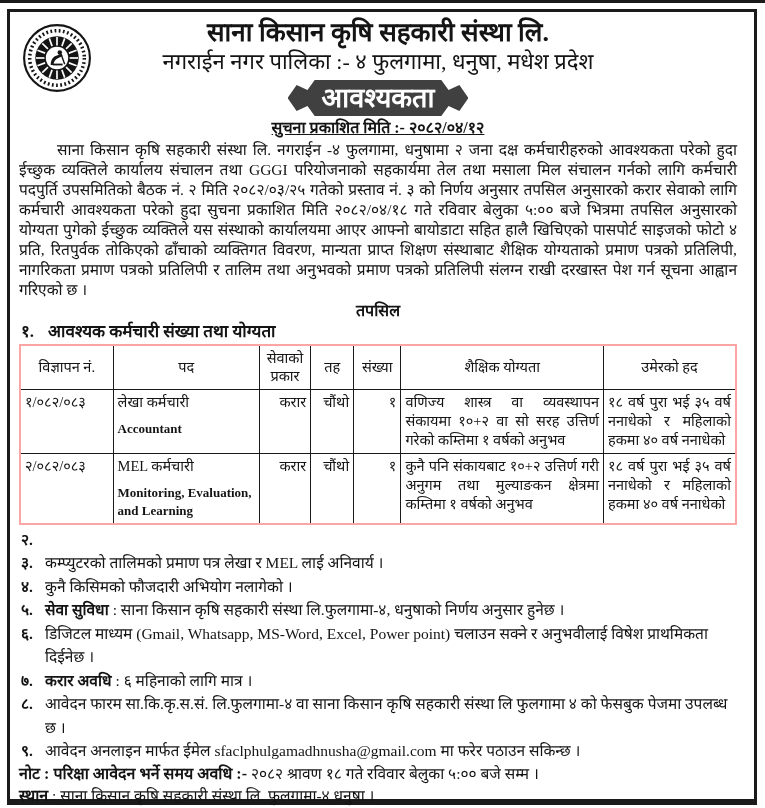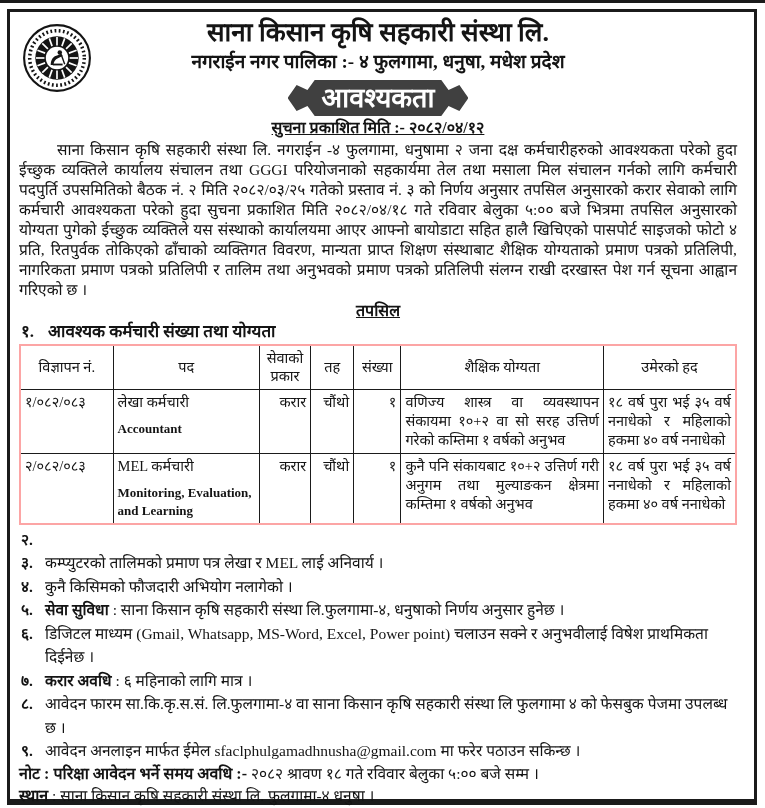--- a/index.html
+++ b/index.html
@@ -12,34 +12,34 @@
   .top-strip { position:absolute; top:0; left:0; width:765px; height:3px; background:#1b1b1b; }
   .frame {
     position:absolute; left:7px; right:8px; top:9px; bottom:3px;
     border:3px solid #1b1b1b; border-bottom-width:6px;
     padding:3px 17px 0 9px; background:#fff;
   }
   
   .hdr { position:relative; text-align:center; }
   .seal { position:absolute; left:3px; top:6px; width:70px; height:70px; }
   .org-name { font-size:26px; font-weight:bold; line-height:32px; margin-top:2px; }
-  .org-addr { font-size:19px; font-weight:bold; line-height:26px; }
+  .org-addr { font-size:22px; font-weight:normal; line-height:26px; }
   .badge-wrap { margin-top:5px; }
   .badge {
     display:inline-block; background:#404040; color:#fff; font-weight:bold;
     font-size:27px; line-height:30px; padding:3px 34px;
     clip-path:polygon(0% 50%, 5% 14%, 11% 28%, 15% 0%, 85% 0%, 89% 28%, 95% 14%, 100% 50%, 95% 86%, 89% 72%, 85% 100%, 15% 100%, 11% 72%, 5% 86%);
   }
   .published { font-size:16px; font-weight:bold; text-decoration:underline; margin-top:2px; line-height:20px; }
   
   .intro {
     font-size:15.5px; line-height:20px; text-align:justify; text-indent:38px;
     margin-top:2px;
   }
-  .tapasil { text-align:center; font-weight:bold; text-decoration:underline; font-size:16px; line-height:19px; margin-top:1px; }
+  .tapasil { text-align:center; font-weight:bold; font-size:16px; line-height:19px; margin-top:1px; }
   .sec1 { font-size:17px; font-weight:bold; line-height:22px; margin:1px 0 1px 2px; }
   .sec1 .n { margin-right:14px; }
   
   table { width:100%; border-collapse:collapse; border:2px solid #fca5a5; }
   th,td { border:1.6px solid #1b1b1b; font-weight:normal; font-size:14.5px; line-height:18px; vertical-align:middle; }
   th { text-align:center; height:44px; padding:2px 2px; }
   td { vertical-align:top; padding:3px 4px; }
   td.c { text-align:right; }
   td.j { text-align:justify; line-height:19px; }
   .post-en { font-size:13px; margin-top:9px;font-weight:bold; }

